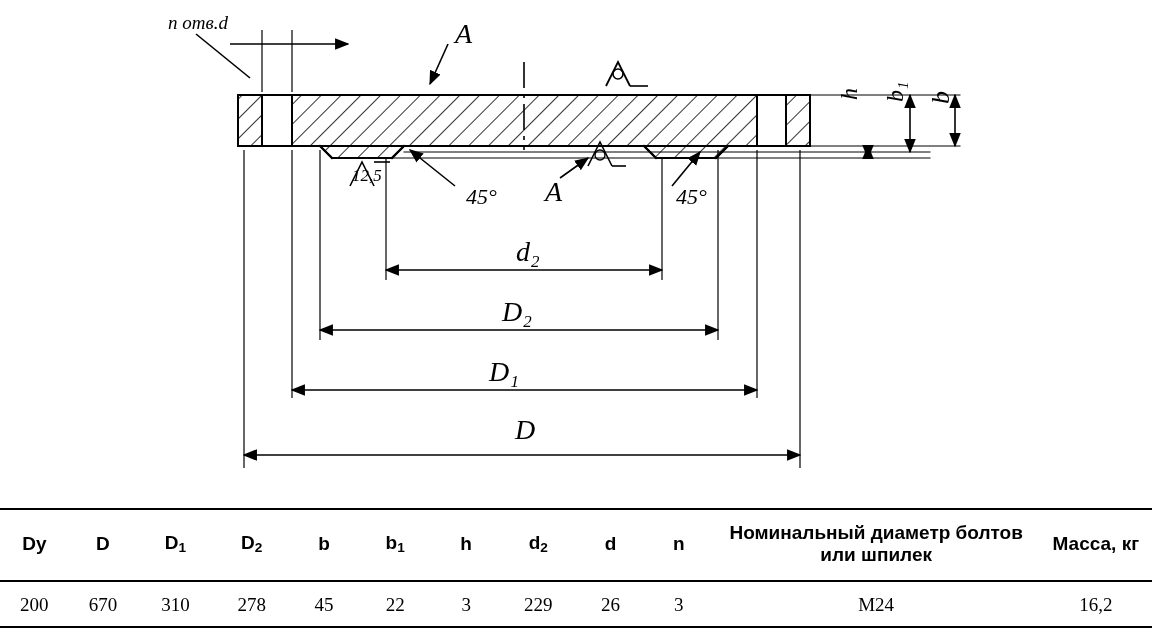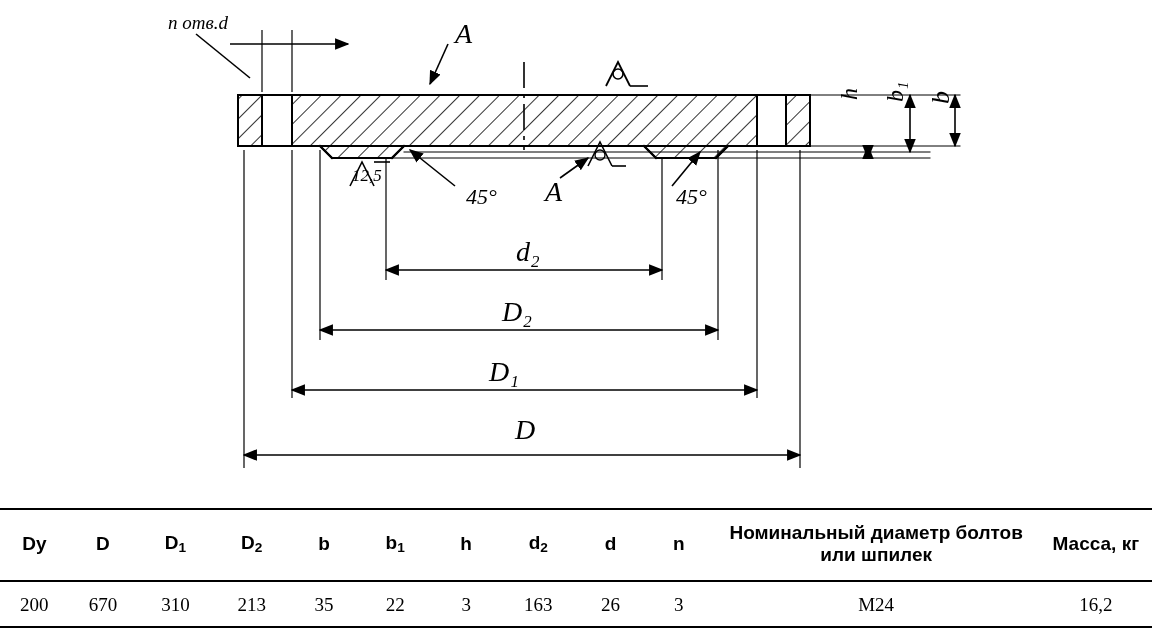--- a/index.html
+++ b/index.html
@@ -190,25 +190,25 @@
         <th style="width:66px"><span>n</span></th>
         <th style="width:330px"><span>Номинальный диаметр болтов или шпилек</span></th>
         <th style="width:110px"><span>Масса, кг</span></th>
       </tr>
     </thead>
     <tbody>
       <tr>
         <td>200</td>
         <td>670</td>
         <td>310</td>
-        <td>213</td>
-        <td>35</td>
+        <td>278</td>
+        <td>45</td>
         <td>22</td>
         <td>3</td>
-        <td>163</td>
+        <td>229</td>
         <td>26</td>
         <td>3</td>
         <td>М24</td>
         <td>16,2</td>
       </tr>
     </tbody>
   </table>
 
 </div>
 

